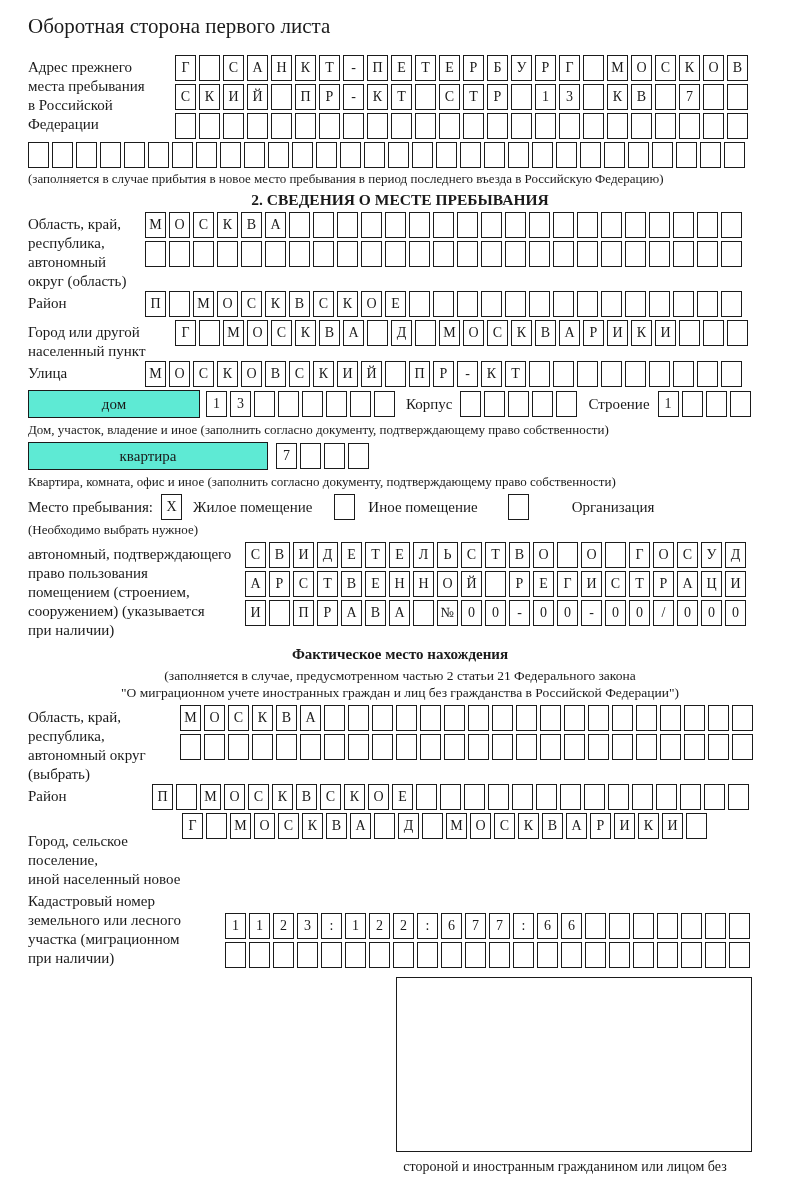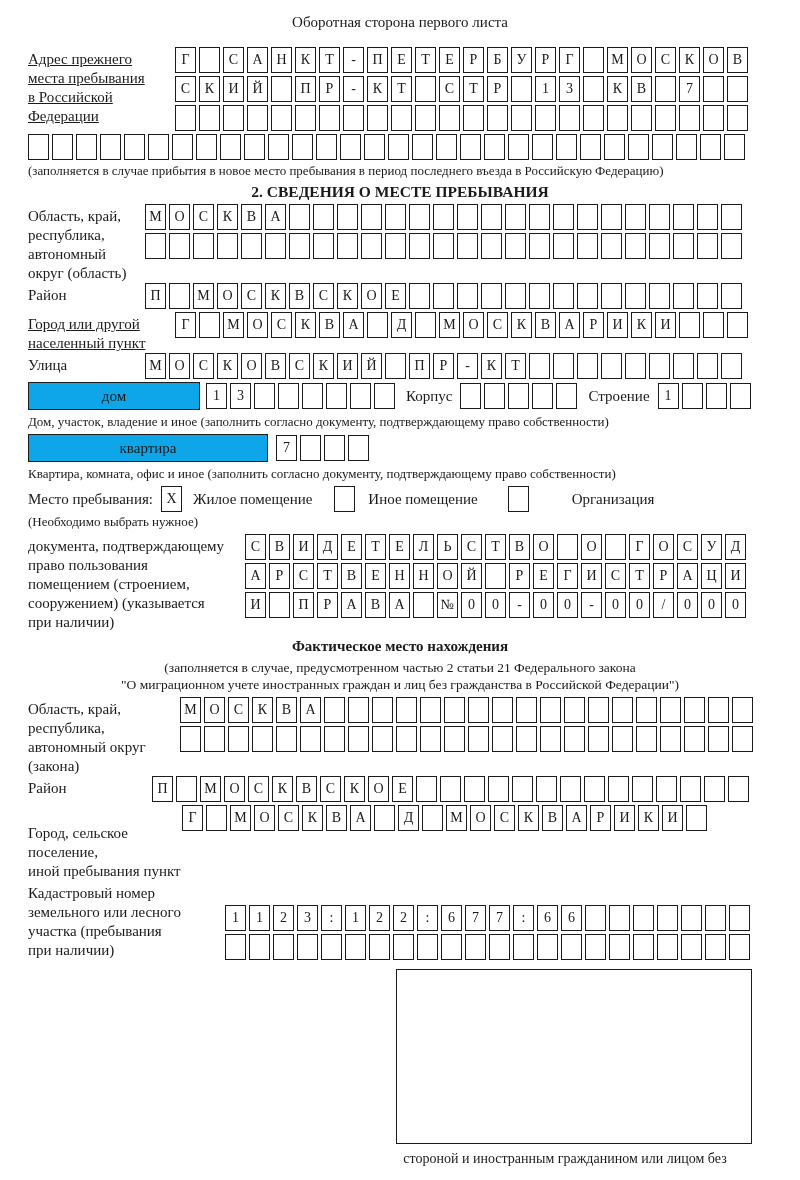--- a/index.html
+++ b/index.html
@@ -2,51 +2,51 @@
 <html><head>
 <meta charset="utf-8">
 <style>
   html,body{margin:0;padding:0;}
   body{
     width:800px;height:1180px;box-sizing:border-box;
     padding:14px 28px;background:#ffffff;color:#1a1a1a;
     font-family:"Liberation Serif","DejaVu Serif",serif;font-size:15px;
     overflow:hidden;
   }
-  .header-note{text-align:center;font-size:15px;margin-bottom:16px;}
+  .header-note{text-align:left;font-size:21px;margin-bottom:16px;}
   .form-row{display:flex;align-items:flex-start;}
   .row-label{flex:none;line-height:19px;font-size:15px;padding-top:3px;}
   .cells-col{flex:none;}
   .cells-row{display:flex;height:26px;margin-bottom:3px;}
   .cell{
     flex:none;box-sizing:border-box;width:21px;height:26px;
     border:1.5px solid #1b1b1b;margin-right:3px;
     display:flex;align-items:center;justify-content:center;
     font-size:14px;line-height:1;background:#fff;
   }
   .inline-cells{display:flex;height:26px;margin:0;}
   .wide-box{
     flex:none;box-sizing:border-box;height:28px;border:1.5px solid #1b1b1b;
-    display:flex;align-items:center;justify-content:center;font-size:15px;background:#0ea5e9;
+    display:flex;align-items:center;justify-content:center;font-size:15px;background:#5eead4;
   }
   .caption{font-size:13px;margin:0 0 4px;}
   .center{}
   .section-title{font-weight:bold;text-align:center;font-size:15.5px;margin:3px 0 3px;}
   .sub-title{font-weight:bold;text-align:center;font-size:15px;margin:6px 0 4px;}
   .mid-row{align-items:center;}
   .mid-label{flex:none;font-size:15px;padding:0 8px;line-height:26px;}
   .stay-label{flex:none;font-size:15px;line-height:26px;}
   .stamp-box{
     box-sizing:border-box;width:356px;height:175px;border:1.8px solid #1b1b1b;
     margin:6px 0 6px 368px;background:#fff;
   }
   .stamp-caption{width:414px;margin-left:330px;text-align:center;font-size:14px;line-height:17px;}
   .note-lines{text-align:center;font-size:13.5px;line-height:17px;}
   .offset-down{margin-top:24px;}
-  .w117{width:117px;} .w124{width:124px;} .w147{width:147px;text-decoration:underline;}
+  .w117{width:117px;} .w124{width:124px;} .w147{width:147px;}
   .w152{width:152px;} .w154{width:154px;margin-top:16px;} .w197{width:197px;} .w217{width:217px;}
   .mb4{margin-bottom:4px;}
 </style>
 </head>
 <body>
 
 <div class="header-note">Оборотная сторона первого листа</div>
 
 <div class="form-row">
   <div class="row-label w147">
@@ -385,21 +385,21 @@
   <span class="stay-label" style="margin-left:10px;">Иное помещение</span>
   <span class="inline-cells" style="margin-left:30px;">
       <span class="cell"></span>
     </span>
   <span class="stay-label" style="margin-left:40px;">Организация</span>
 </div>
 <div class="caption center" style="margin-right:80px;margin-top:2px;">(Необходимо выбрать нужное)</div>
 
 <div class="form-row" style="margin-bottom:6px;">
   <div class="row-label w217">
-      <div>документа, подтверждающему</div>
+      <div>автономный, подтверждающего</div>
       <div>право пользования</div>
       <div>помещением (строением,</div>
       <div>сооружением) (указывается</div>
       <div>при наличии)</div>
     </div>
   <div class="cells-col">
     <div class="cells-row">
         <span class="cell">С</span>
         <span class="cell">В</span>
         <span class="cell">И</span>
@@ -473,21 +473,21 @@
 
 <div class="sub-title">Фактическое место нахождения</div>
 <div class="note-lines">(заполняется в случае, предусмотренном частью 2 статьи 21 Федерального закона</div>
 <div class="note-lines" style="margin-bottom:4px;">"О миграционном учете иностранных граждан и лиц без гражданства в Российской Федерации")</div>
 
 <div class="form-row">
   <div class="row-label w152">
       <div>Область, край,</div>
       <div>республика,</div>
       <div>автономный округ</div>
-      <div>(закона)</div>
+      <div>(выбрать)</div>
     </div>
   <div class="cells-col">
     <div class="cells-row">
         <span class="cell">М</span>
         <span class="cell">О</span>
         <span class="cell">С</span>
         <span class="cell">К</span>
         <span class="cell">В</span>
         <span class="cell">А</span>
         <span class="cell"></span>
@@ -565,21 +565,21 @@
       <span class="cell"></span>
       <span class="cell"></span>
       <span class="cell"></span>
       <span class="cell"></span>
     </div>
 </div>
 
 <div class="form-row">
   <div class="row-label w154">
       <div>Город, сельское поселение,</div>
-      <div>иной пребывания пункт</div>
+      <div>иной населенный новое</div>
     </div>
   <div class="cells-row">
       <span class="cell">Г</span>
       <span class="cell"></span>
       <span class="cell">М</span>
       <span class="cell">О</span>
       <span class="cell">С</span>
       <span class="cell">К</span>
       <span class="cell">В</span>
       <span class="cell">А</span>
@@ -597,21 +597,21 @@
       <span class="cell">К</span>
       <span class="cell">И</span>
       <span class="cell"></span>
     </div>
 </div>
 
 <div class="form-row">
   <div class="row-label w197">
       <div>Кадастровый номер</div>
       <div>земельного или лесного</div>
-      <div>участка (пребывания</div>
+      <div>участка (миграционном</div>
       <div>при наличии)</div>
     </div>
   <div class="cells-col offset-down">
     <div class="cells-row">
         <span class="cell">1</span>
         <span class="cell">1</span>
         <span class="cell">2</span>
         <span class="cell">3</span>
         <span class="cell">:</span>
         <span class="cell">1</span>

